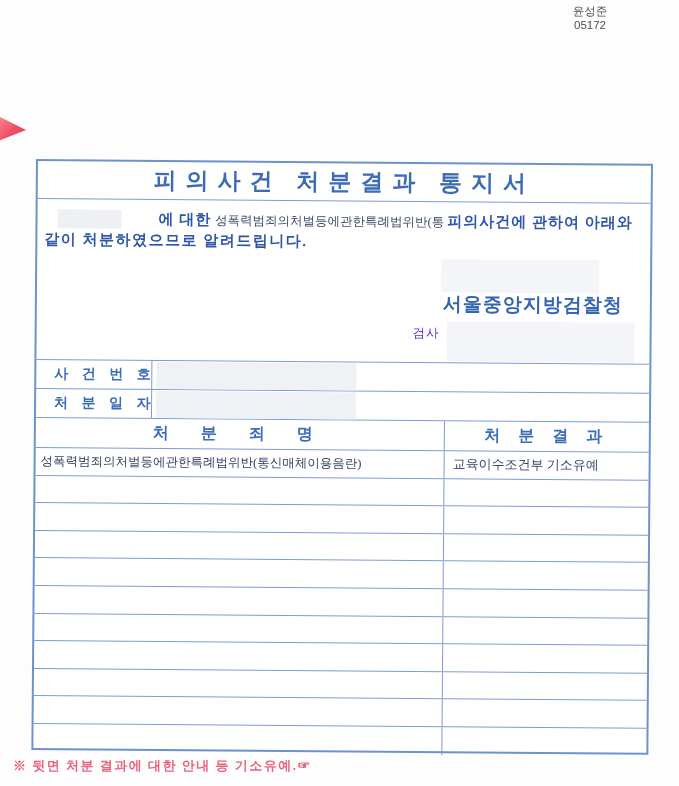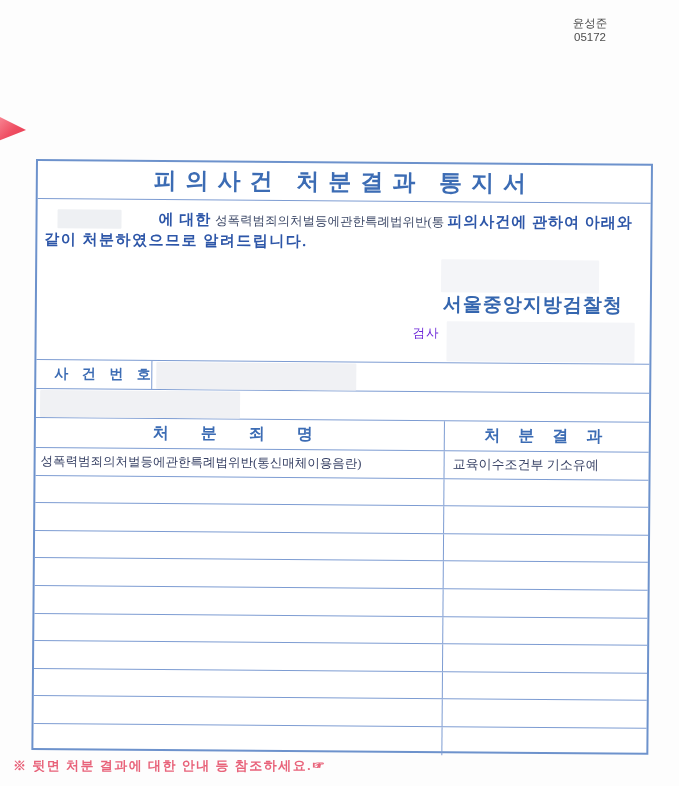--- a/index.html
+++ b/index.html
@@ -7,21 +7,21 @@
   body {
     position: relative;
     width: 679px; height: 786px;
     background: #fdfdfd;
     font-family: "Liberation Serif", "DejaVu Serif", serif;
     overflow: hidden;
   }
 
   
   .corner-note {
-    position: absolute; top: 16px; left: 560px; width: 60px;
+    position: absolute; top: 4px; left: 560px; width: 60px;
     text-align: center;
     font-family: "Liberation Sans", "DejaVu Sans", sans-serif;
     font-size: 11.5px; line-height: 14px; color: #4d4d4d;
   }
 
   
   .red-marker {
     position: absolute; left: -2px; top: 116px;
     width: 28px; height: 25px;
     background: linear-gradient(135deg, #f98a97 0%, #ef4f63 55%, #e83a50 100%);
@@ -142,20 +142,21 @@
     <div class="redact r-pros"></div>
   </div>
 
   <div class="case-row rule-b">
     <div class="case-label">사 건 번 호</div>
     <div class="case-value">
       <div class="redact r-case"></div>
     </div>
   </div>
   <div class="case-row rule-b">
+    <div class="case-label">처 분 일 자</div>
     <div class="case-value">
       <div class="redact r-case"></div>
     </div>
   </div>
 
   <div class="head-row rule-b">
     <div class="head-cell head-crime">처 분 죄 명</div>
     <div class="head-cell head-result">처 분 결 과</div>
   </div>
 
@@ -199,13 +200,13 @@
     <div class="cell-crime"></div>
     <div class="cell-result"></div>
   </div>
   <div class="data-row">
     <div class="cell-crime"></div>
     <div class="cell-result"></div>
   </div>
 
 </div>
 
-<div class="footnote">※ 뒷면 처분 결과에 대한 안내 등 참조하세요.☞</div>
+<div class="footnote">※ 뒷면 처분 결과에 대한 안내 등 기소유예.☞</div>
 
 </body></html>

